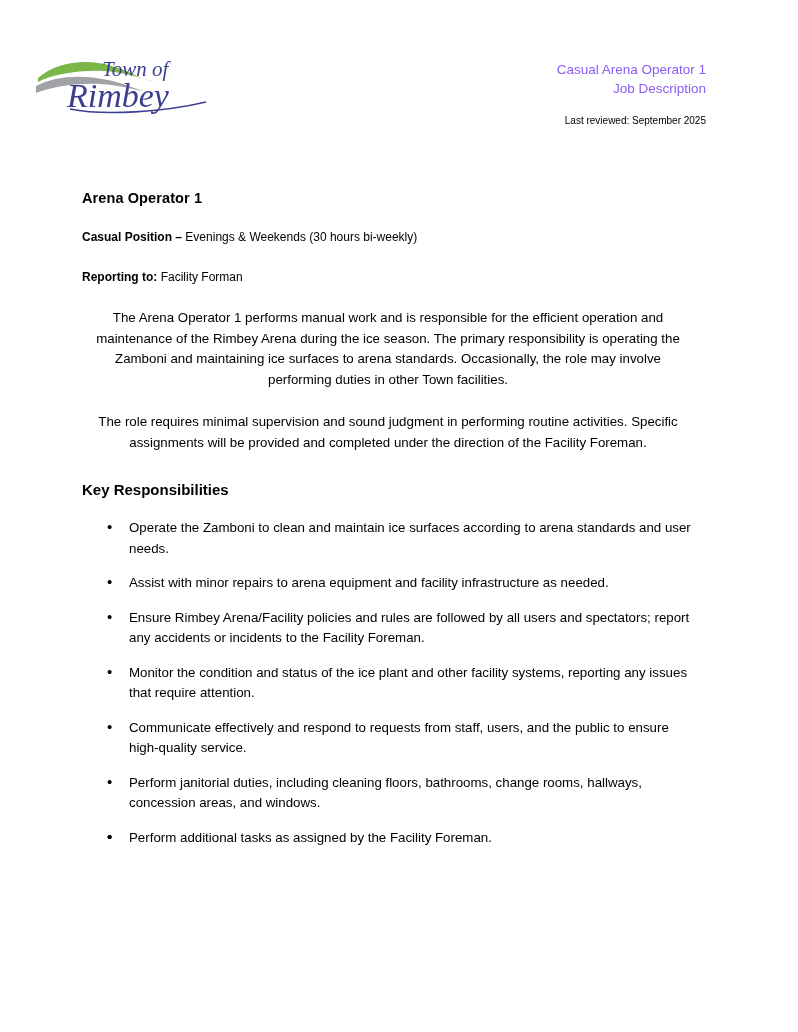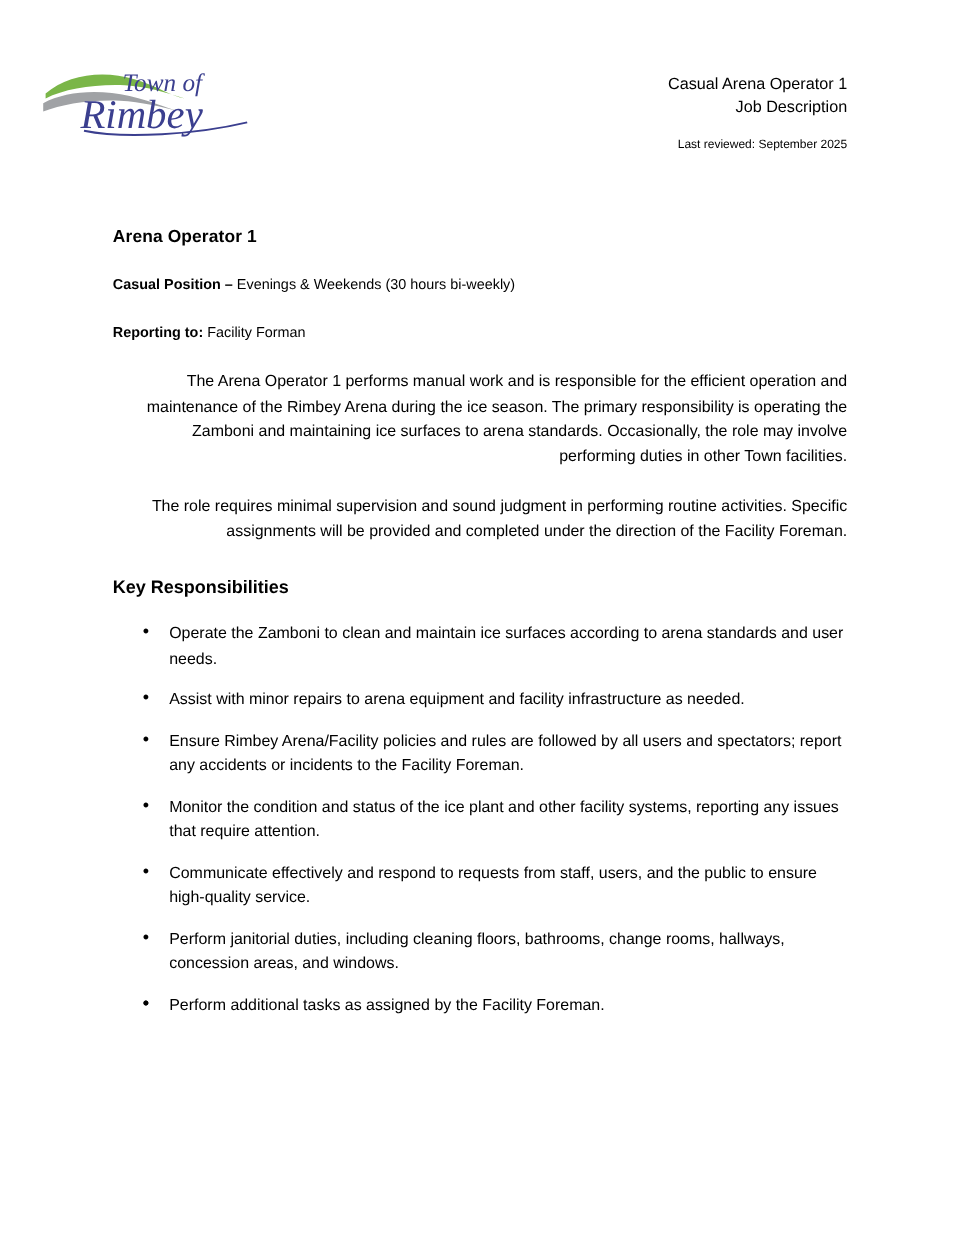--- a/index.html
+++ b/index.html
@@ -38,57 +38,57 @@
   }
   .logo svg { display: block; }
 
   .header-right {
     position: absolute;
     right: 92px;
     top: 60px;
     text-align: right;
     font-size: 13.5px;
     line-height: 19px;
-    color: #000000;
+    color: #8b5cf6;
   }
   .header-right .line2 { }
   .header-reviewed {
     position: absolute;
     right: 92px;
     top: 111px;
     text-align: right;
     font-size: 10px;
     line-height: 19px;
   }
 
   
   .content {
     position: absolute;
-    left: 94px;
+    left: 82px;
     top: 190px;
     width: 612px;
   }
   h1.doc-title {
     font-size: 14.5px;
     font-weight: bold;
     margin: 0 0 22px 0;
     letter-spacing: 0.1px;
   }
   .meta-line {
     font-size: 12px;
     margin: 0 0 22px 0;
     line-height: 18px;
   }
   .meta-line b { font-weight: bold; }
 
   p.para {
     font-size: 13.3px;
     line-height: 20.5px;
     margin: 0 0 22px 0;
-    text-align: right;
+    text-align: center;
   }
 
   h2.section-title {
     font-size: 15px;
     font-weight: bold;
     margin: 28px 0 20px 0;
   }
 
   ul.resp-list {
     list-style: none;

